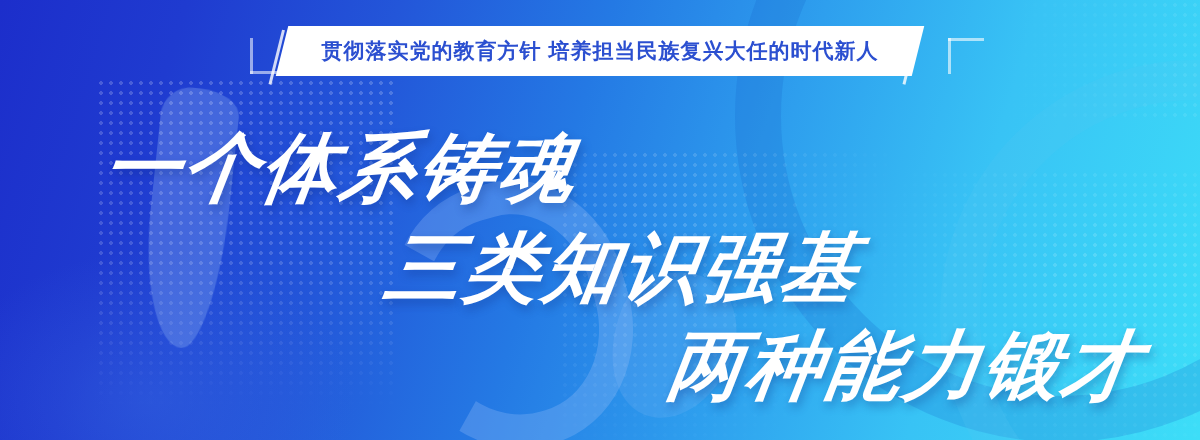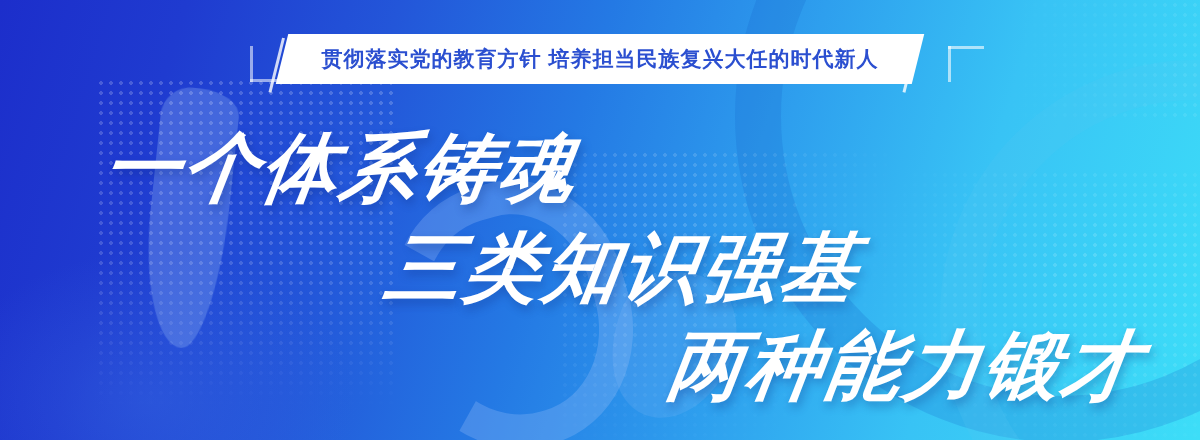--- a/index.html
+++ b/index.html
@@ -105,21 +105,21 @@
   }
   .glow-bl {
     left: -60px; top: 250px;
     width: 420px; height: 300px;
     background: radial-gradient(ellipse at center, rgba(60,110,230,0.35), rgba(60,110,230,0) 70%);
   }
 
   
   .top-banner-wrap {
     position: absolute;
-    left: 0; top: 34px;
+    left: 0; top: 26px;
     width: 1200px; height: 50px;
   }
   .banner-plate {
     position: absolute;
     left: 282px; top: 0;
     width: 636px; height: 50px;
     background: #ffffff;
     transform: skewX(-14deg);
   }
   .banner-text {

